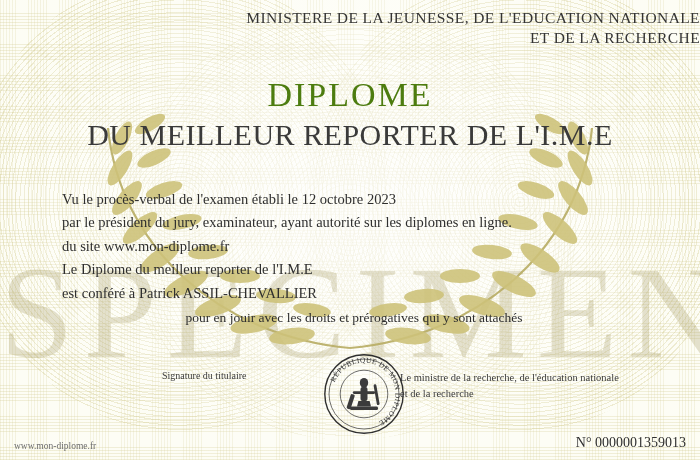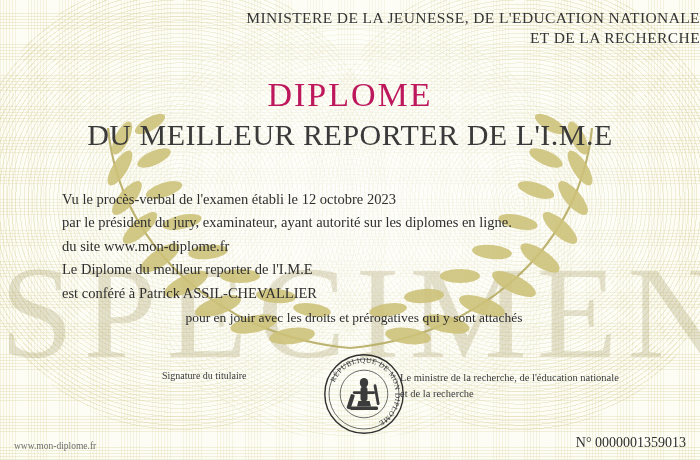--- a/index.html
+++ b/index.html
@@ -94,21 +94,21 @@
     color: #343434;
     padding-left: 44px;
   }
   .title1 {
     position: absolute;
     top: 76px;
     left: 0; right: 0;
     text-align: center;
     font-size: 34px;
     letter-spacing: 2px;
-    color: #be185d;
+    color: #4d7c0f;
   }
   .title2 {
     position: absolute;
     top: 118px;
     left: 0; right: 0;
     text-align: center;
     font-size: 30px;
     letter-spacing: 0.5px;
     color: #3a3a3a;
   }

